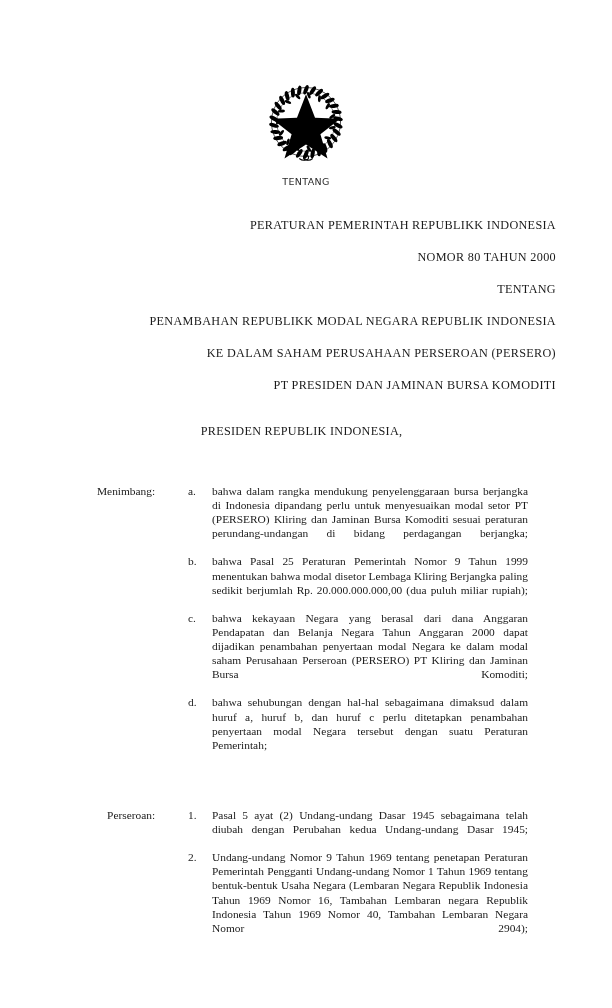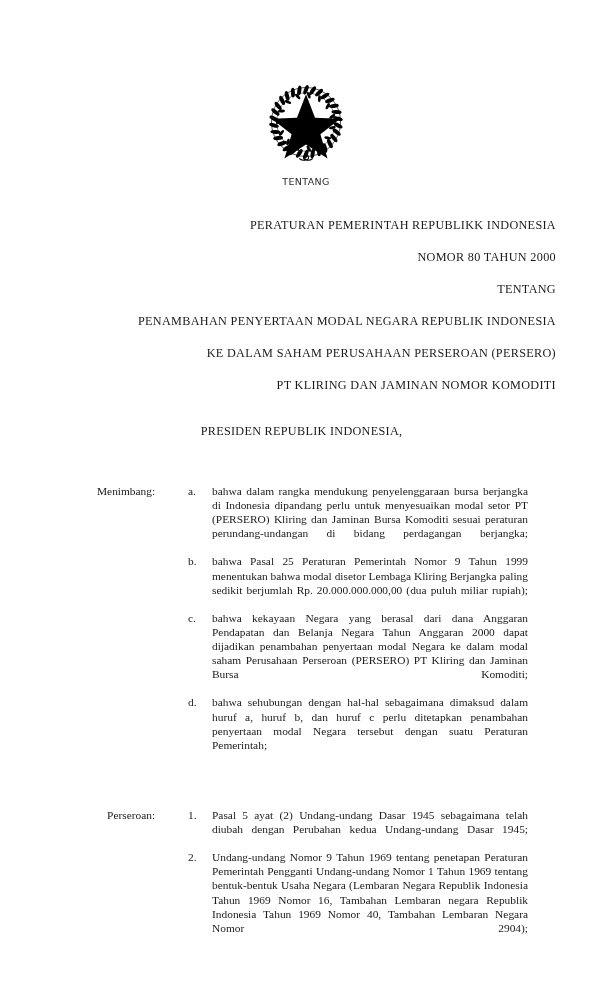--- a/index.html
+++ b/index.html
@@ -303,23 +303,23 @@
     </div>
     <div class="emblem-caption">
       <span>TENTANG</span>
     </div>
   </div>
 
   <div class="titles">
     <div class="tline">PERATURAN PEMERINTAH REPUBLIKK INDONESIA</div>
     <div class="tline">NOMOR 80 TAHUN 2000</div>
     <div class="tline">TENTANG</div>
-    <div class="tline">PENAMBAHAN PENYERTAAN MODAL NEGARA REPUBLIK INDONESIA</div>
+    <div class="tline">PENAMBAHAN REPUBLIKK MODAL NEGARA REPUBLIK INDONESIA</div>
     <div class="tline">KE DALAM SAHAM PERUSAHAAN PERSEROAN (PERSERO)</div>
-    <div class="tline">PT KLIRING DAN JAMINAN NOMOR KOMODITI</div>
+    <div class="tline">PT PRESIDEN DAN JAMINAN BURSA KOMODITI</div>
   </div>
 
   <div class="presiden-line">PRESIDEN REPUBLIK INDONESIA,</div>
 
   <div class="clause" id="clause-menimbang">
     <div class="clause-row">
       <div class="clause-label">Menimbang</div>
       <div class="clause-colon">:</div>
       <div class="clause-items">
 

